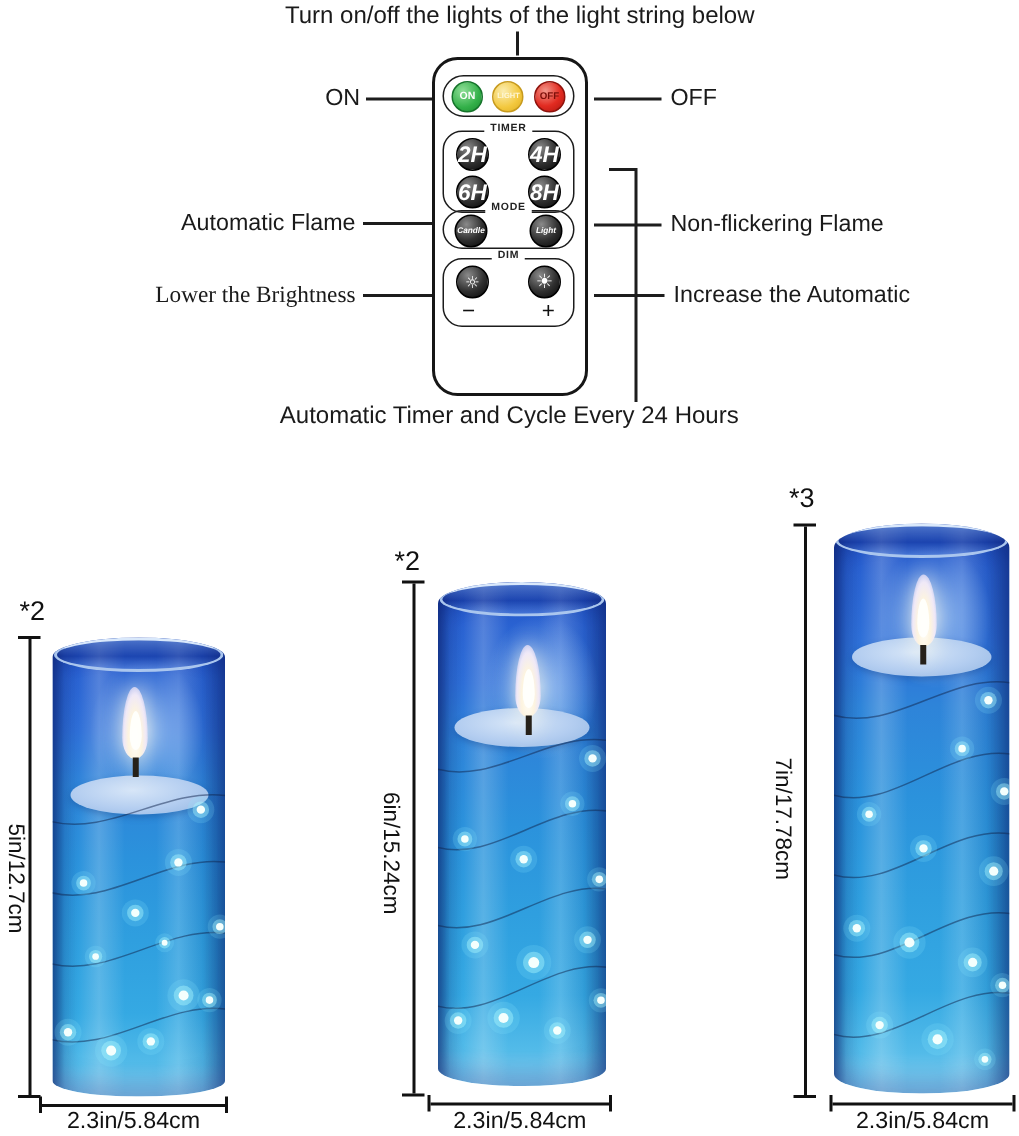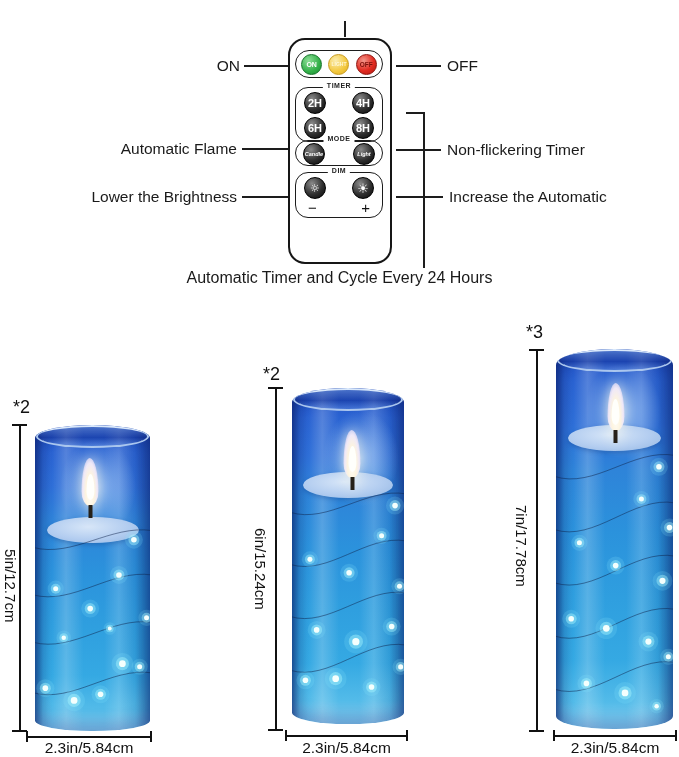--- a/index.html
+++ b/index.html
@@ -28,21 +28,21 @@
   .cbtn.light{background:radial-gradient(circle at 35% 30%,#fbedb0 0%,#f3c83e 60%,#ddad22 100%);
            border:1px solid #c79a1d;color:rgba(255,252,230,.85);font-size:5px;}
   .cbtn.off{background:radial-gradient(circle at 35% 30%,#f2968a 0%,#e22b21 55%,#af170f 100%);
            border:1px solid #8e120c;color:#7c100a;font-size:6.5px;}
   .kbtn{width:22px;height:22px;border-radius:50%;display:flex;align-items:center;justify-content:center;
         background:radial-gradient(circle at 35% 28%,#8a8a8a 0%,#303030 55%,#050505 100%);
         border:1px solid #000;color:#fff;box-sizing:border-box;}
   .timer{top:47px;height:55px;}
   .trow{position:absolute;left:0;width:100%;display:flex;justify-content:space-between;padding:0 8px;box-sizing:border-box;}
   .trow.r1{top:4px;} .trow.r2{top:29px;}
-  .kbtn.t{font-size:11px;font-weight:bold;}
+  .kbtn.t{font-size:15px;font-weight:bold;font-style:italic;}
   .mode{top:100px;height:26px;}
   .mrow{position:absolute;top:2px;left:0;width:100%;display:flex;justify-content:space-between;padding:0 7px;box-sizing:border-box;}
   .kbtn.m{font-size:5.5px;font-style:italic;font-weight:bold;}
   .dim{top:132px;height:46px;}
   .drow{position:absolute;top:4px;left:0;width:100%;display:flex;justify-content:space-between;padding:0 8px;box-sizing:border-box;}
   .kbtn.d{font-family:"DejaVu Sans",sans-serif;}
   .kbtn.d.low{font-size:11px;} .kbtn.d.high{font-size:13px;}
   .signs{position:absolute;bottom:1px;left:0;width:100%;display:flex;justify-content:space-between;
          padding:0 12px;box-sizing:border-box;font-size:15px;color:#111;}
 
@@ -99,20 +99,21 @@
           transform:rotate(90deg);transform-origin:0 0;}
   .vl0{left:19px;top:549px;} .vl1{left:269px;top:528px;} .vl2{left:530px;top:505px;}
   .hlabel{position:absolute;top:739px;font-size:15.5px;color:#111;text-align:center;}
   .hl0{left:22px;width:134px;} .hl1{left:281px;width:131px;} .hl2{left:549px;width:132px;}
 </style>
 </head>
 <body>
 
 <div id="canvas">
 
+  <div class="caption center" style="left:14px;right:0;top:2px;">Turn on/off the lights of the light string below</div>
   <div class="vline" style="left:344px;top:21px;height:16px;"></div>
 
   <div class="remote">
     <div class="rgroup power">
       <div class="cbtn on">
           <span>ON</span>
         </div>
       <div class="cbtn light">
           <span>LIGHT</span>
         </div>
@@ -167,26 +168,26 @@
         <span>−</span>
         <span>+</span>
       </div>
     </div>
   </div>
 
   <div class="side-label" style="right:439px;top:57px;">ON</div>
   <div class="hline" style="left:244px;top:65px;width:44px;"></div>
   <div class="side-label" style="right:442px;top:140px;">Automatic Flame</div>
   <div class="hline" style="left:242px;top:148px;width:46px;"></div>
-  <div class="side-label" style="right:442px;top:188px;">Lower the Brightness</div>
+  <div class="side-label" style="right:442px;top:188px;font-family:Liberation Serif, serif;">Lower the Brightness</div>
   <div class="hline" style="left:242px;top:196px;width:46px;"></div>
 
   <div class="side-label" style="left:447px;top:57px;">OFF</div>
   <div class="hline" style="left:396px;top:65px;width:45px;"></div>
-  <div class="side-label" style="left:447px;top:141px;">Non-flickering Timer</div>
+  <div class="side-label" style="left:447px;top:141px;">Non-flickering Flame</div>
   <div class="hline" style="left:396px;top:149px;width:45px;"></div>
   <div class="side-label" style="left:449px;top:188px;">Increase the Automatic</div>
   <div class="hline" style="left:396px;top:196px;width:47px;"></div>
 
   <div class="hline" style="left:406px;top:112px;width:18px;"></div>
   <div class="vline" style="left:423px;top:112px;height:156px;"></div>
   <div class="caption center" style="left:0;right:0;top:269px;">Automatic Timer and Cycle Every 24 Hours</div>
 
   <span class="count-label cl0">*2</span>
   <div class="vmeasure vm0">

